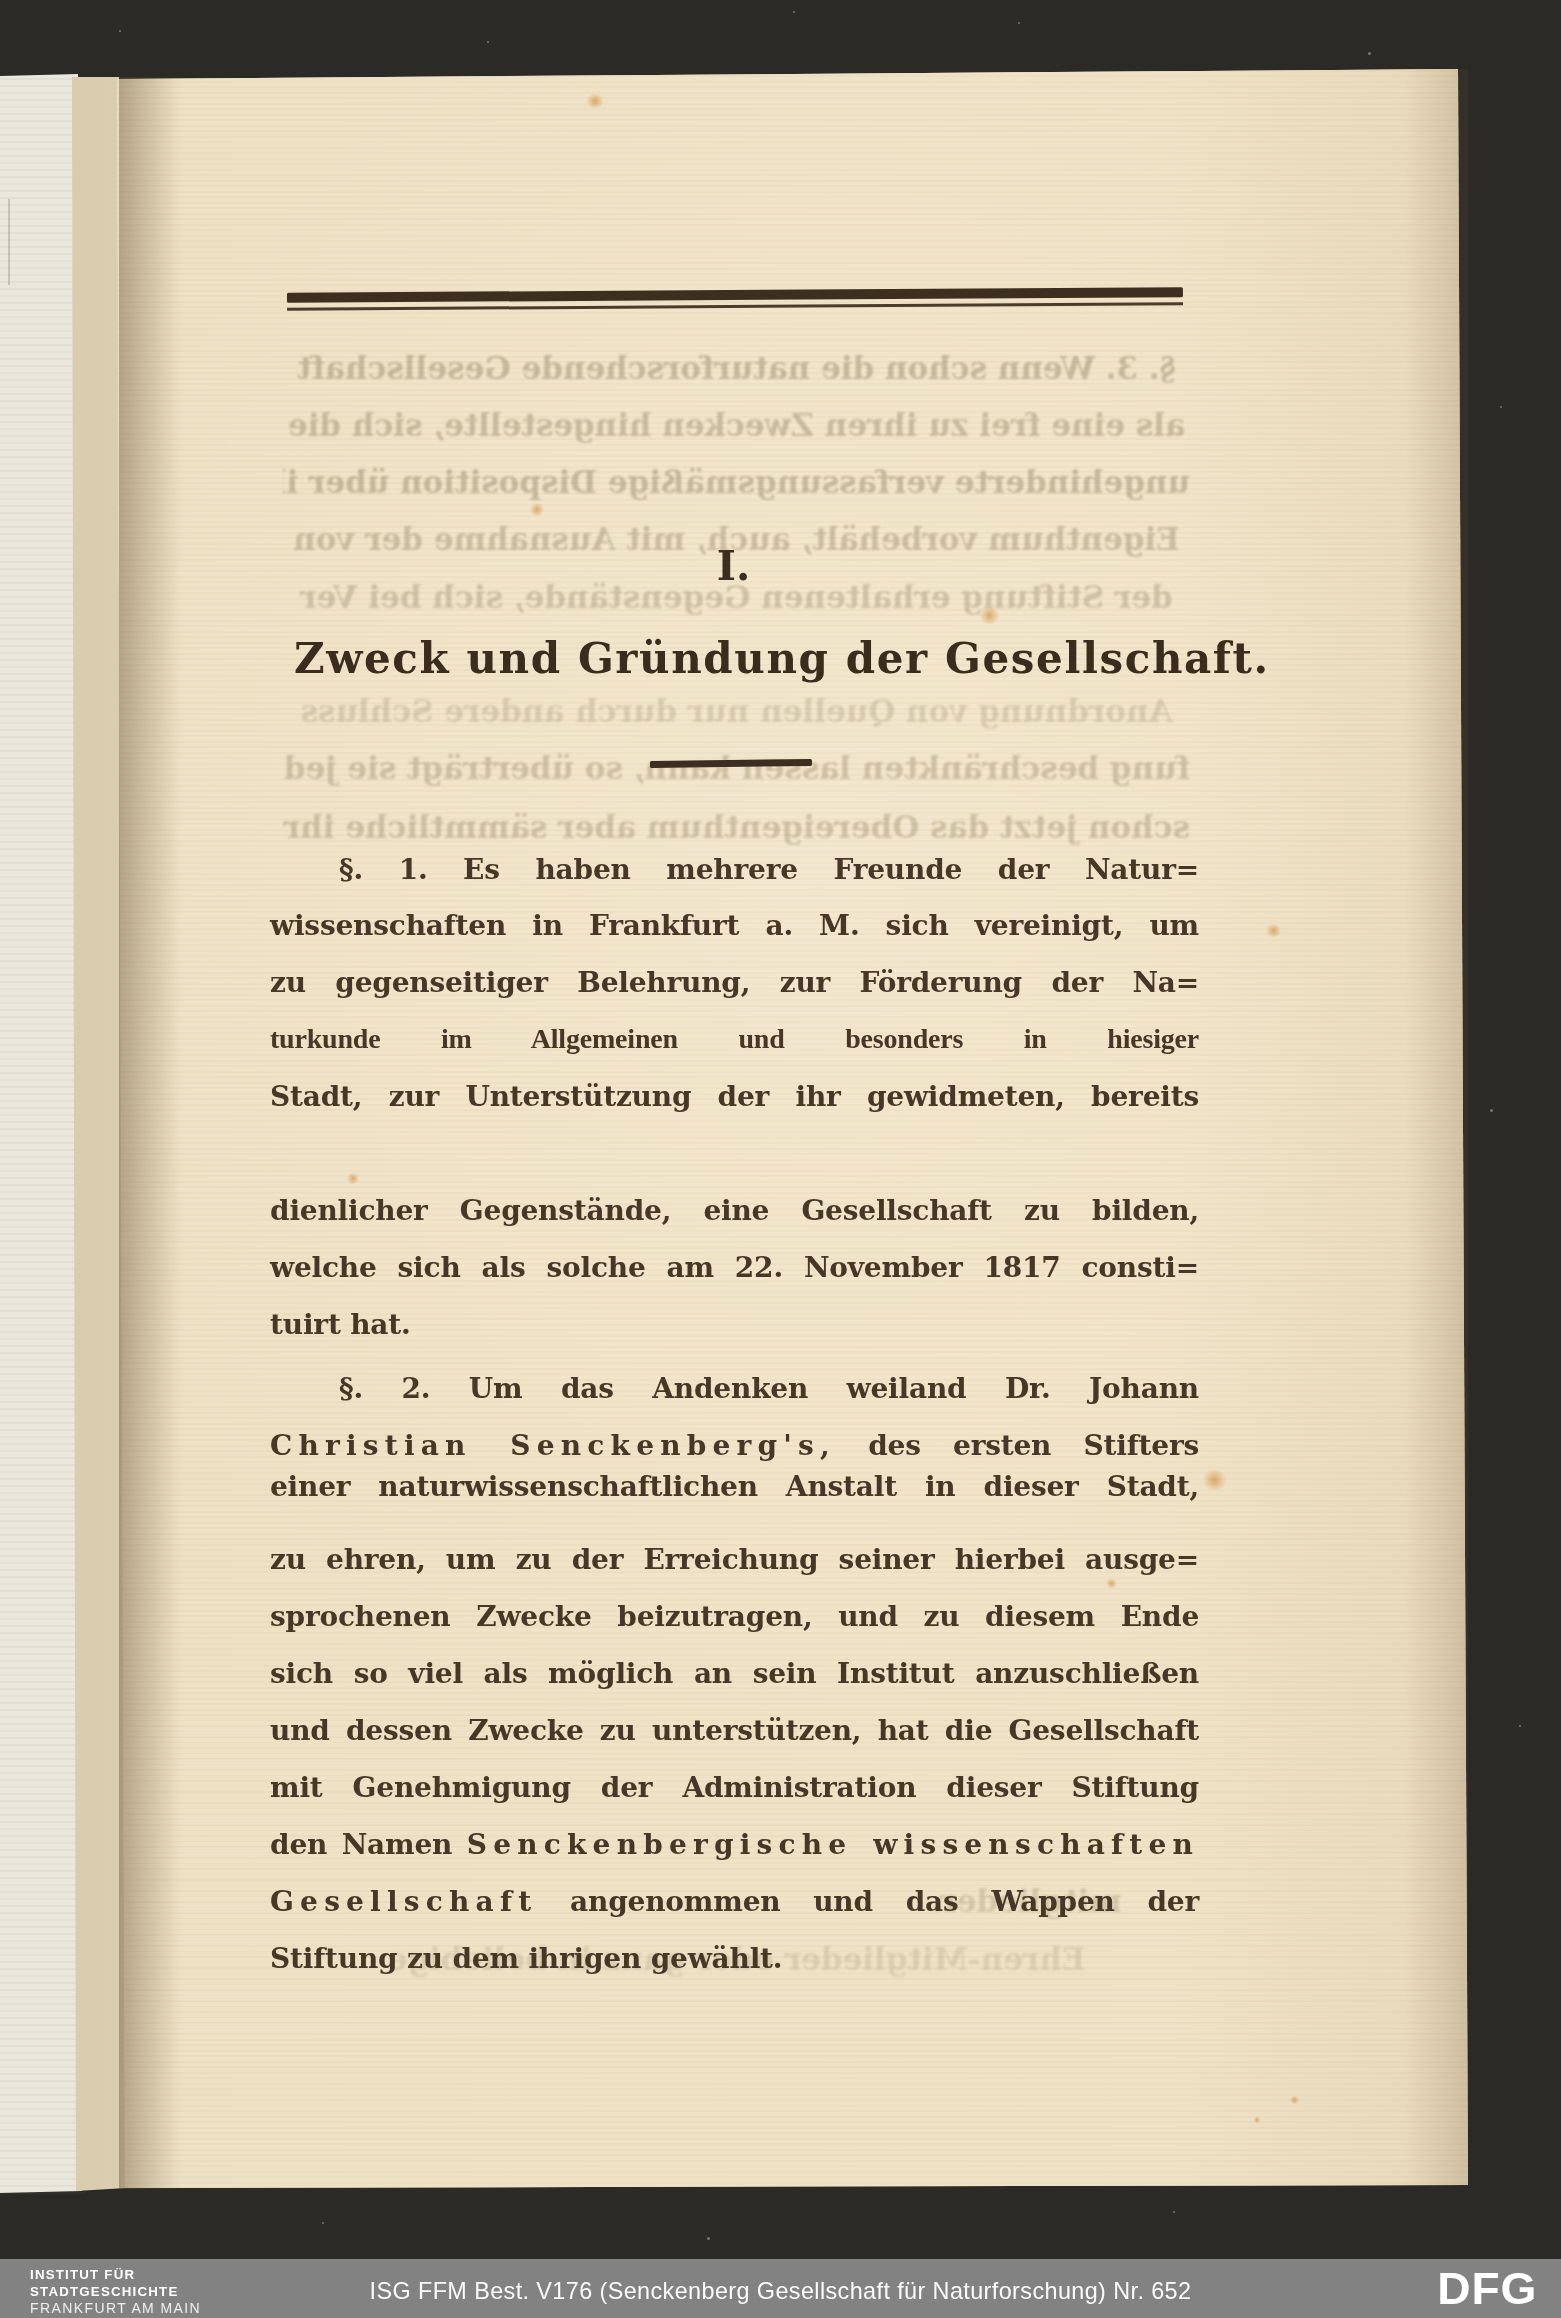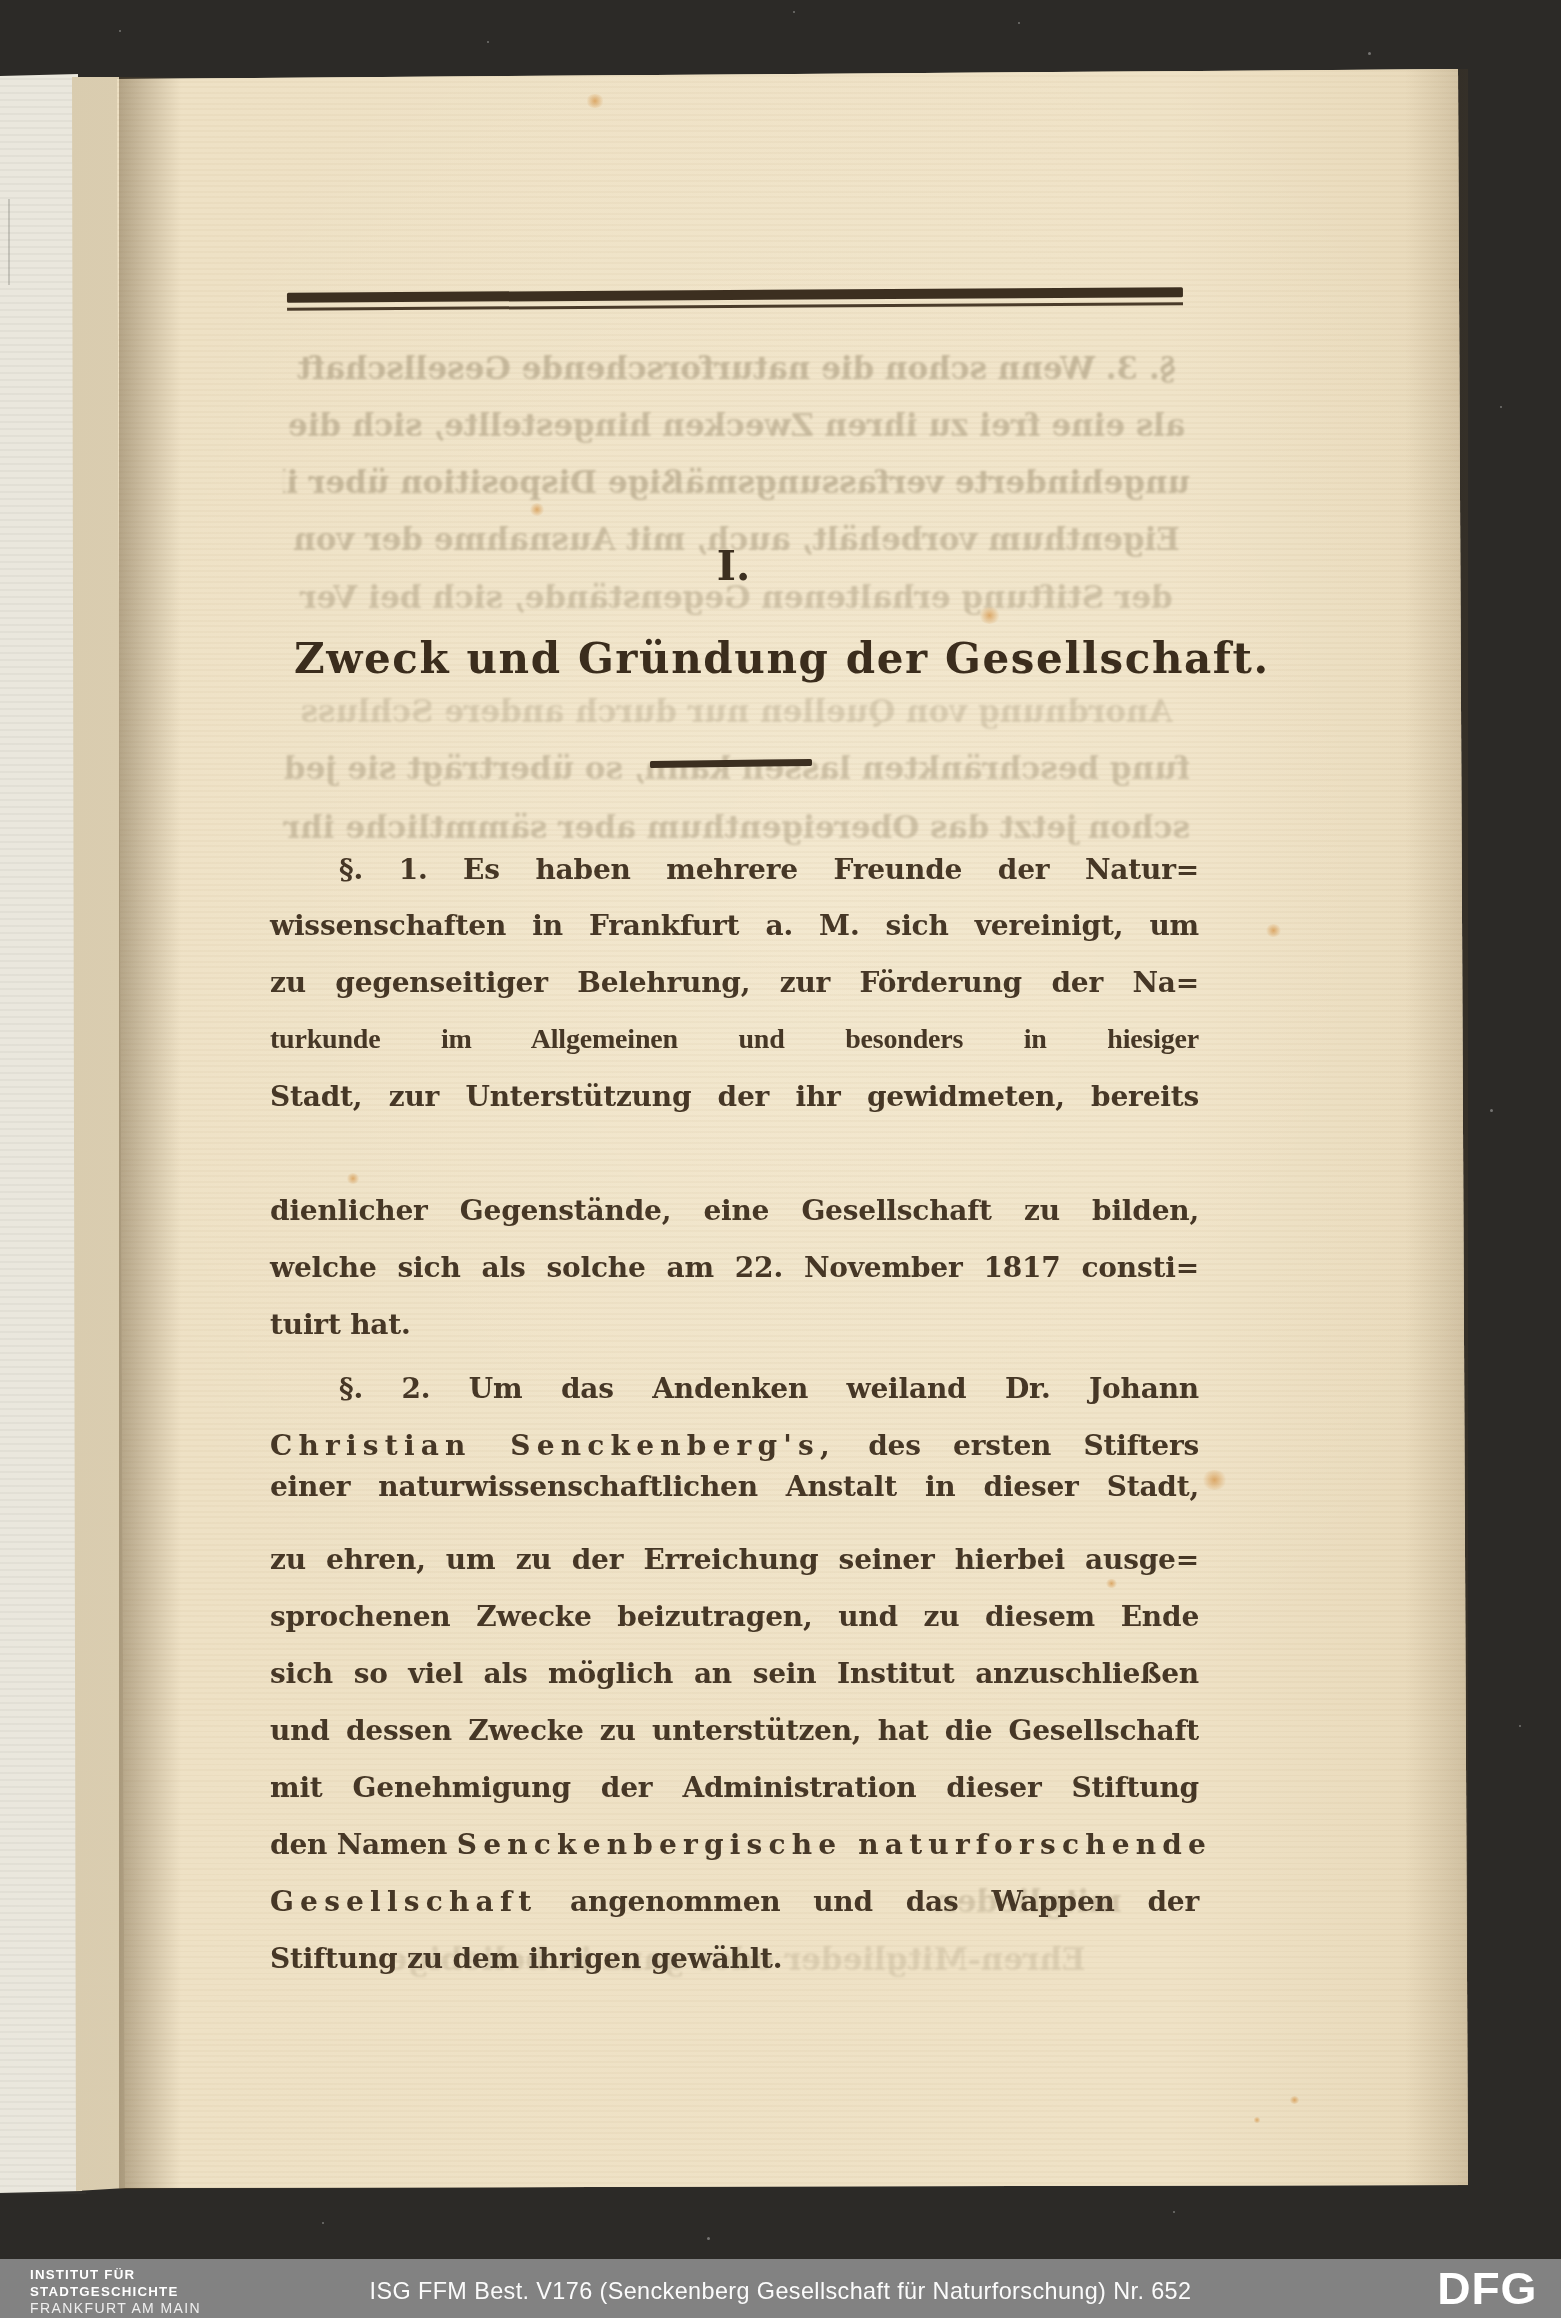--- a/index.html
+++ b/index.html
@@ -112,21 +112,21 @@
   <div class="bline" style="top:1429px;">
     <span class="sp">Christian Senckenberg's,</span><span> des ersten Stifters</span>
   </div>
   <div class="bline" style="top:1470px;">einer naturwissenschaftlichen Anstalt in dieser Stadt,</div>
   <div class="bline" style="top:1543px;">zu ehren, um zu der Erreichung seiner hierbei ausge=</div>
   <div class="bline" style="top:1600px;">sprochenen Zwecke beizutragen, und zu diesem Ende</div>
   <div class="bline" style="top:1657px;">sich so viel als möglich an sein Institut anzuschließen</div>
   <div class="bline" style="top:1714px;">und dessen Zwecke zu unterstützen, hat die Gesellschaft</div>
   <div class="bline" style="top:1771px;">mit Genehmigung der Administration dieser Stiftung</div>
   <div class="bline" style="top:1828px;">
-    <span>den Namen </span><span class="sp">Senckenbergische naturforschende</span>
+    <span>den Namen </span><span class="sp">Senckenbergische wissenschaften</span>
   </div>
   <div class="bline" style="top:1885px;">
     <span class="sp">Gesellschaft</span><span> angenommen und das Wappen der</span>
   </div>
   <div class="bline lastline" style="top:1942px;">Stiftung zu dem ihrigen gewählt.</div>
 
   <div class="spot" style="left:585px;top:94px;width:20px;height:14px;"></div>
   <div class="spot" style="left:529px;top:503px;width:15.6px;height:12.5px;"></div>
   <div class="spot" style="left:978px;top:607px;width:23.4px;height:17px;"></div>
   <div class="spot" style="left:1265px;top:924px;width:17px;height:12.5px;"></div>

